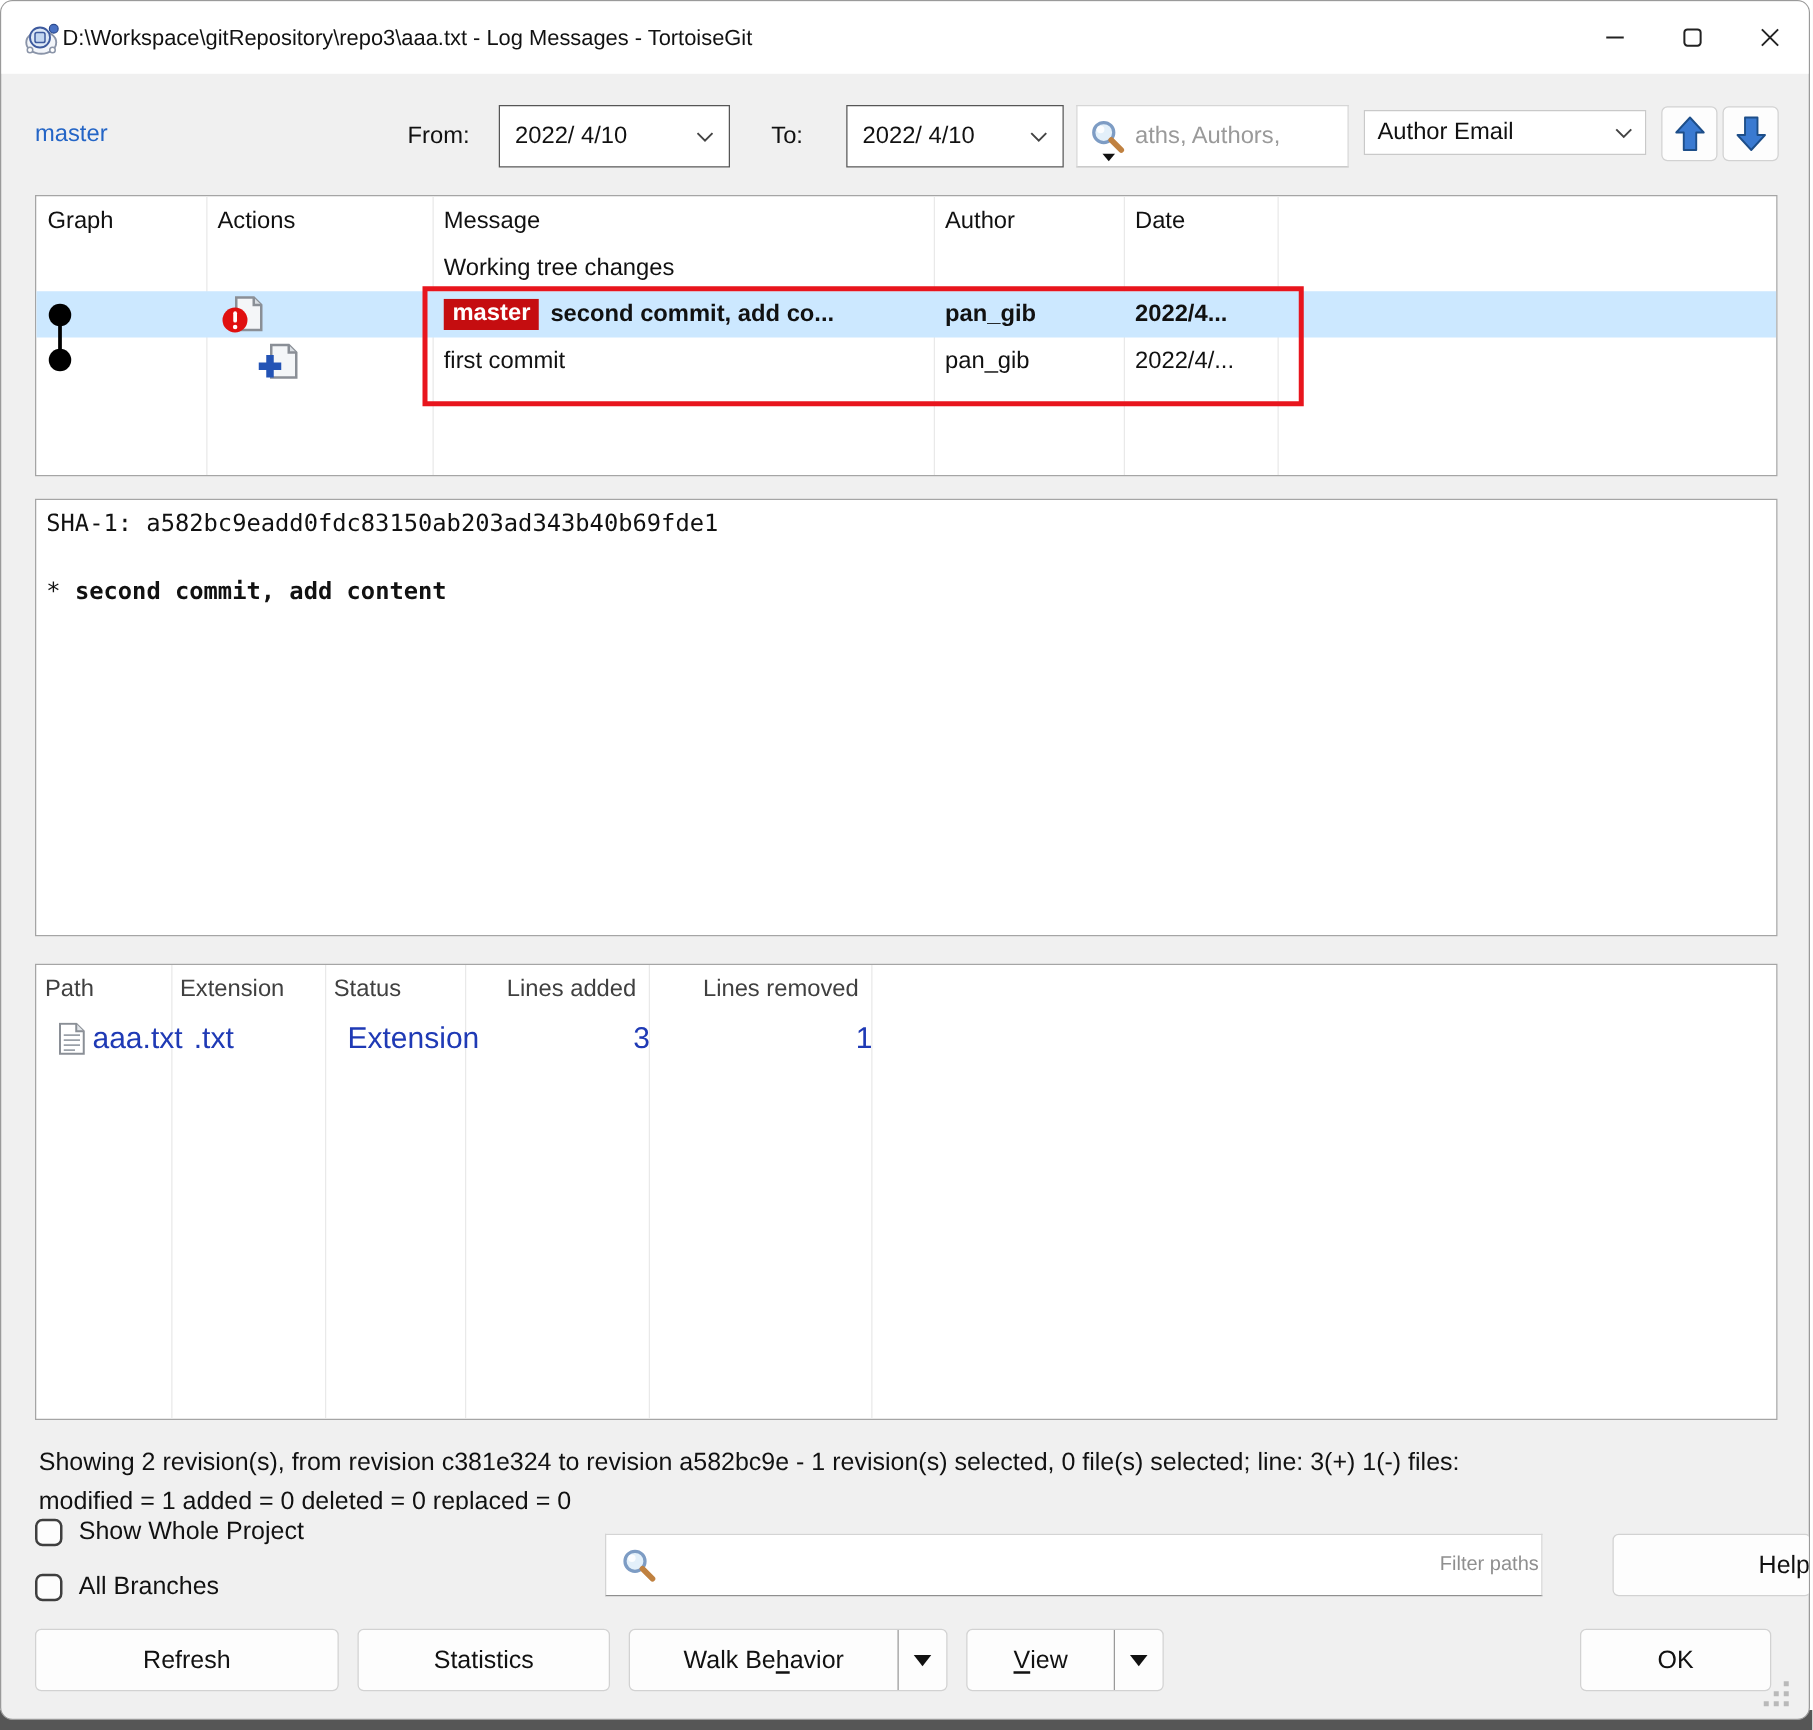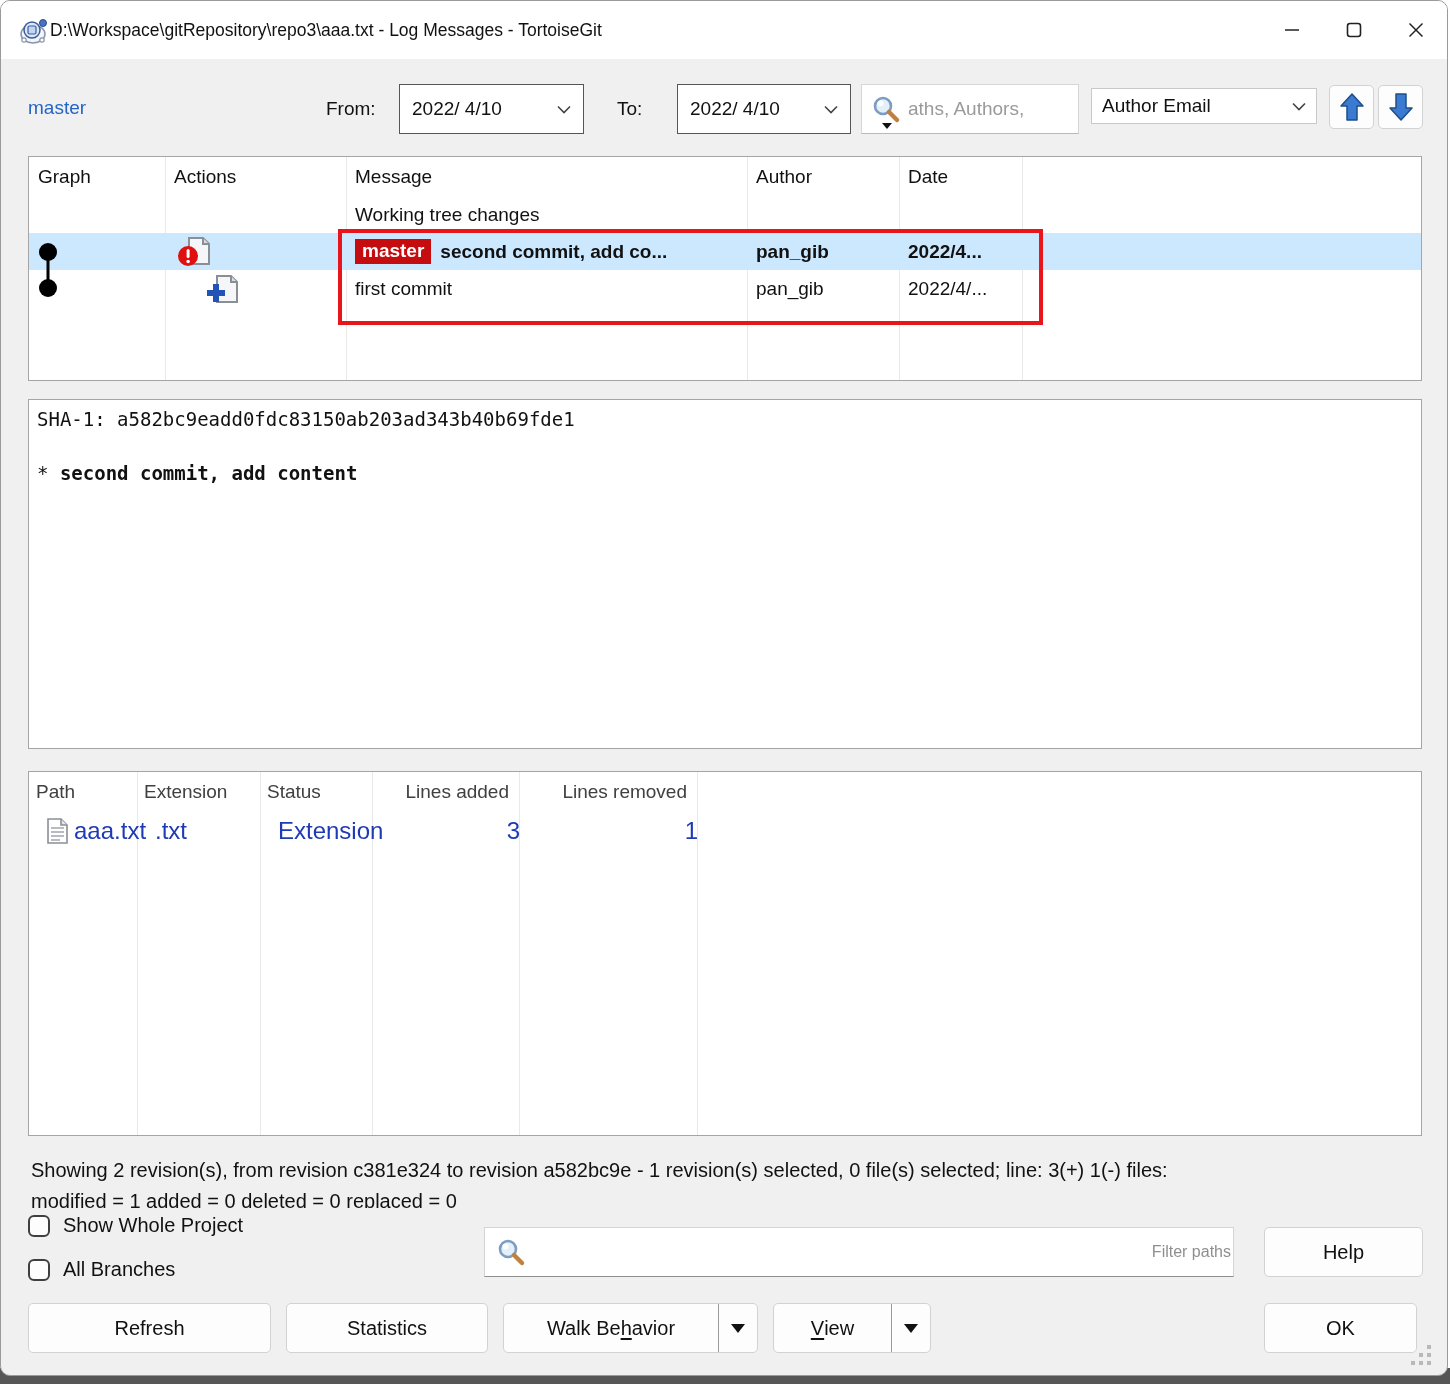--- a/index.html
+++ b/index.html
@@ -304,21 +304,21 @@
 
     <div class="filter-box">
       <input type="text" placeholder="Filter paths" style="">
       <svg class="filter-glyph" width="32" height="32" viewBox="0 0 32 32">
         <circle cx="13" cy="12" r="8" fill="#e3f0fa" stroke="#7d9cc4" stroke-width="2.6"></circle>
         <circle cx="10.5" cy="9.5" r="3" fill="#ffffff" opacity="0.85"></circle>
         <line x1="19" y1="18" x2="27" y2="26" stroke="#c08140" stroke-width="4.5" stroke-linecap="round"></line>
       </svg>
     </div>
 
-    <div class="btn" style="left:1263px;top:1226px;width:159px;">
+    <div class="btn" style="left:1289px;top:1226px;width:159px;justify-content:flex-end;">
       <span>Help</span>
     </div>
 
     <div class="btn" style="left:27px;top:1302px;width:243px;">
       <span>Refresh</span>
     </div>
     <div class="btn" style="left:285px;top:1302px;width:202px;">
       <span>Statistics</span>
     </div>
 

